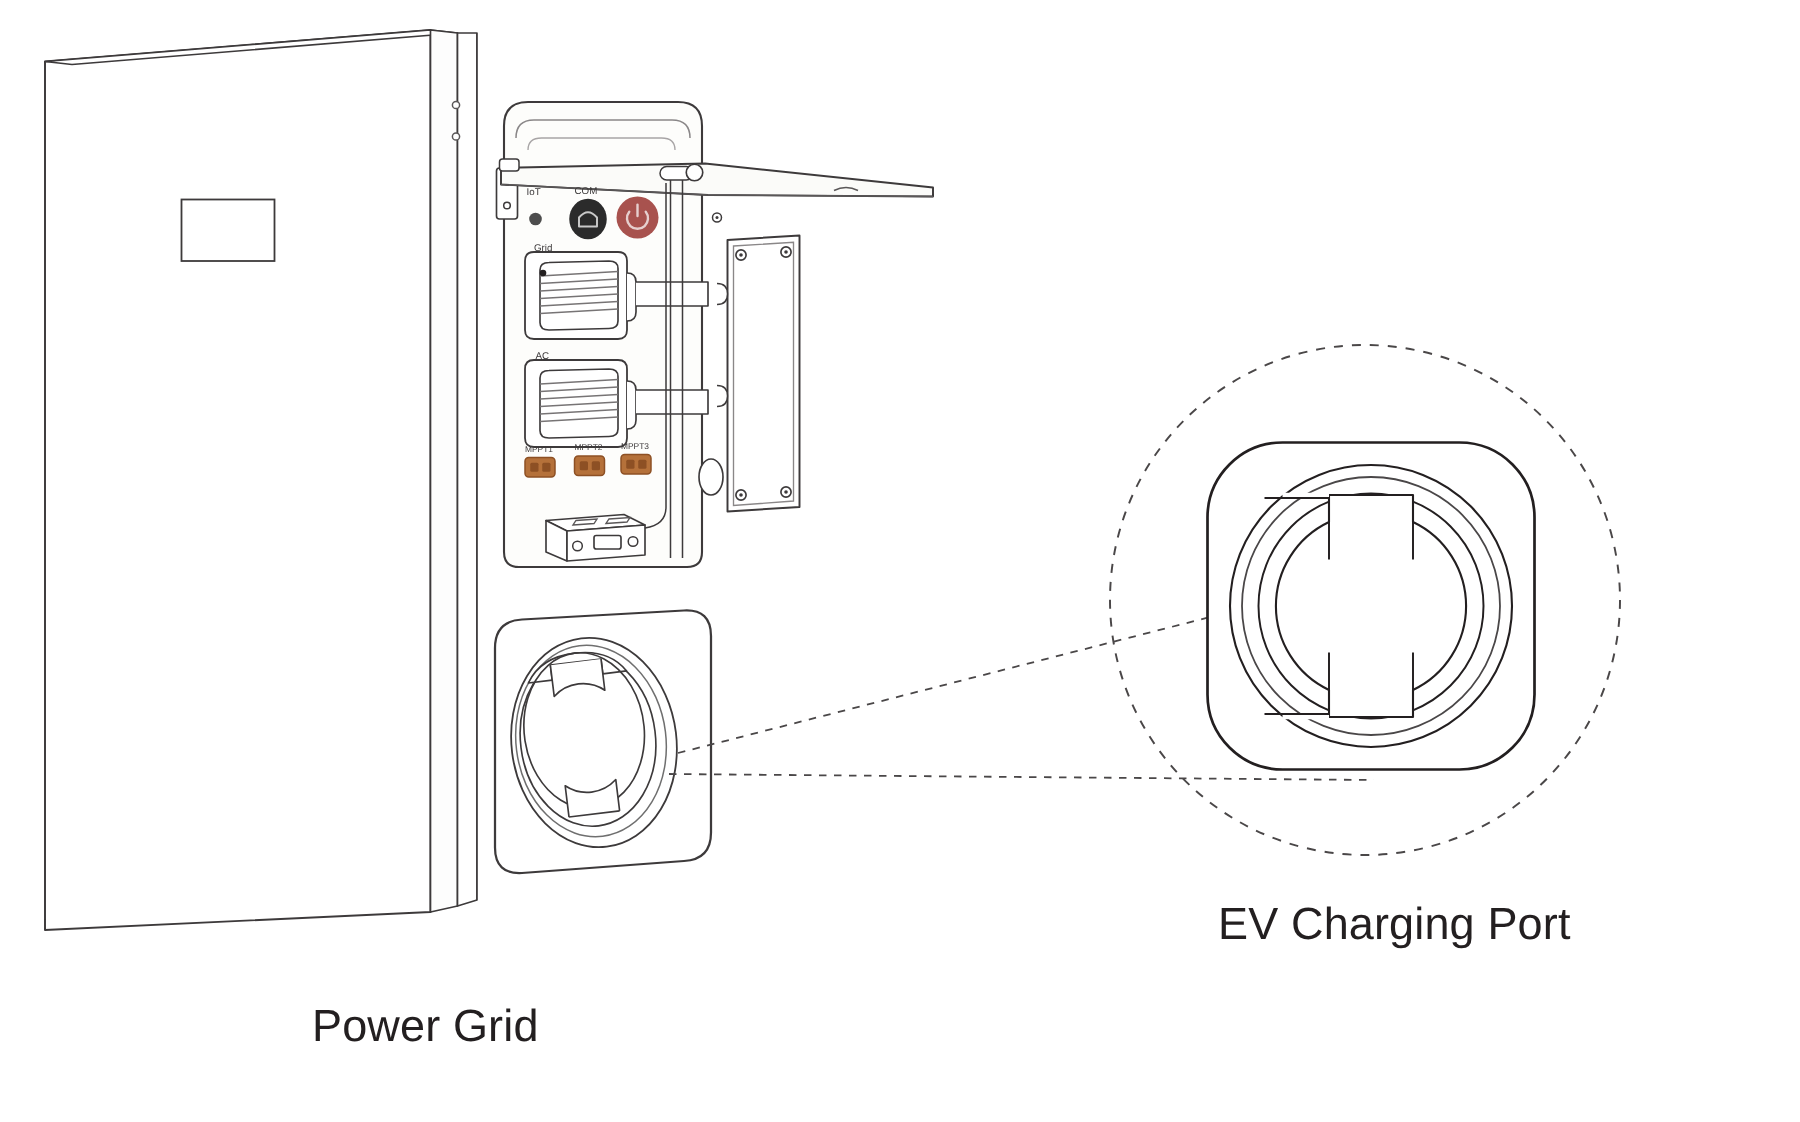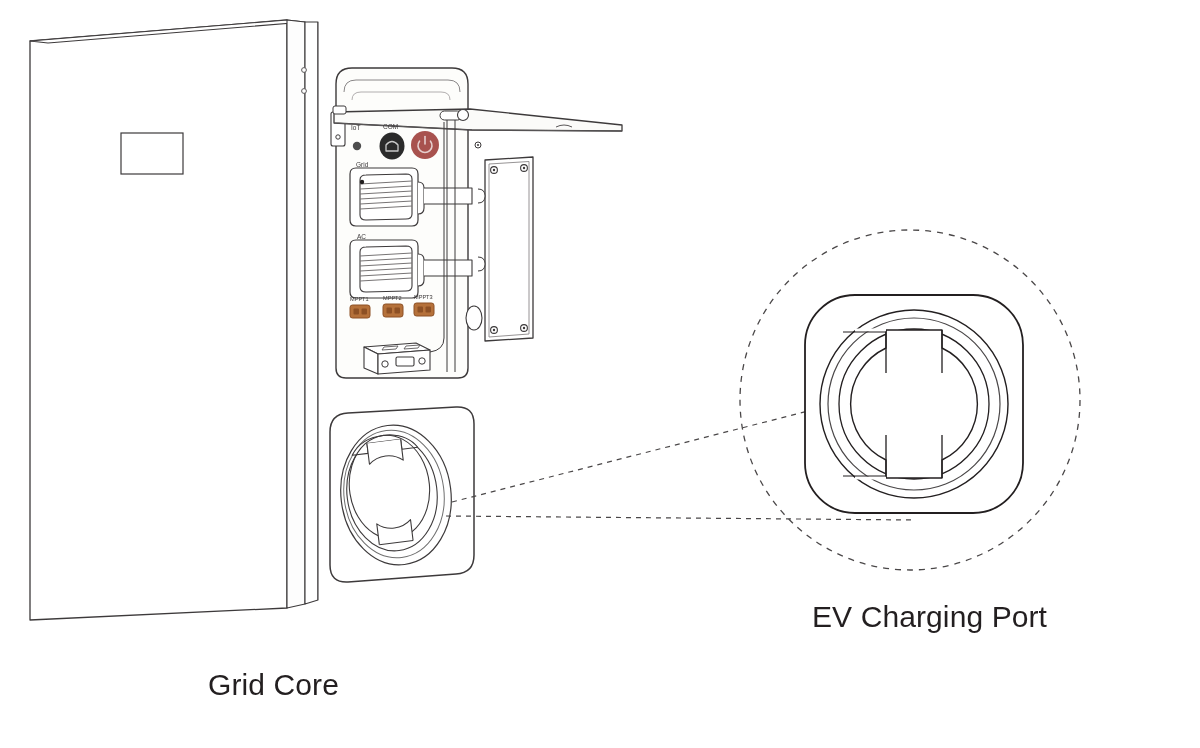--- a/index.html
+++ b/index.html
@@ -266,17 +266,17 @@
 
       <path d="M855,330 L886,330" fill="none" stroke="#ffffff" stroke-width="3"></path>
       <path d="M855,478 L886,478" fill="none" stroke="#ffffff" stroke-width="3"></path>
 
       <path d="M843,332 L886,332" fill="none" stroke="#231f20" stroke-width="1.2"></path>
       <path d="M843,476 L886,476" fill="none" stroke="#231f20" stroke-width="1.2"></path>
     </g>
 
   </svg>
 
-  <div class="cap" id="cap-power-core">Grid Core</div>
+  <div class="cap" id="cap-power-core">Power Grid</div>
 
   <div class="cap" id="cap-ev-port">EV Charging Port</div>
 
 </div>
 
 </body></html>

